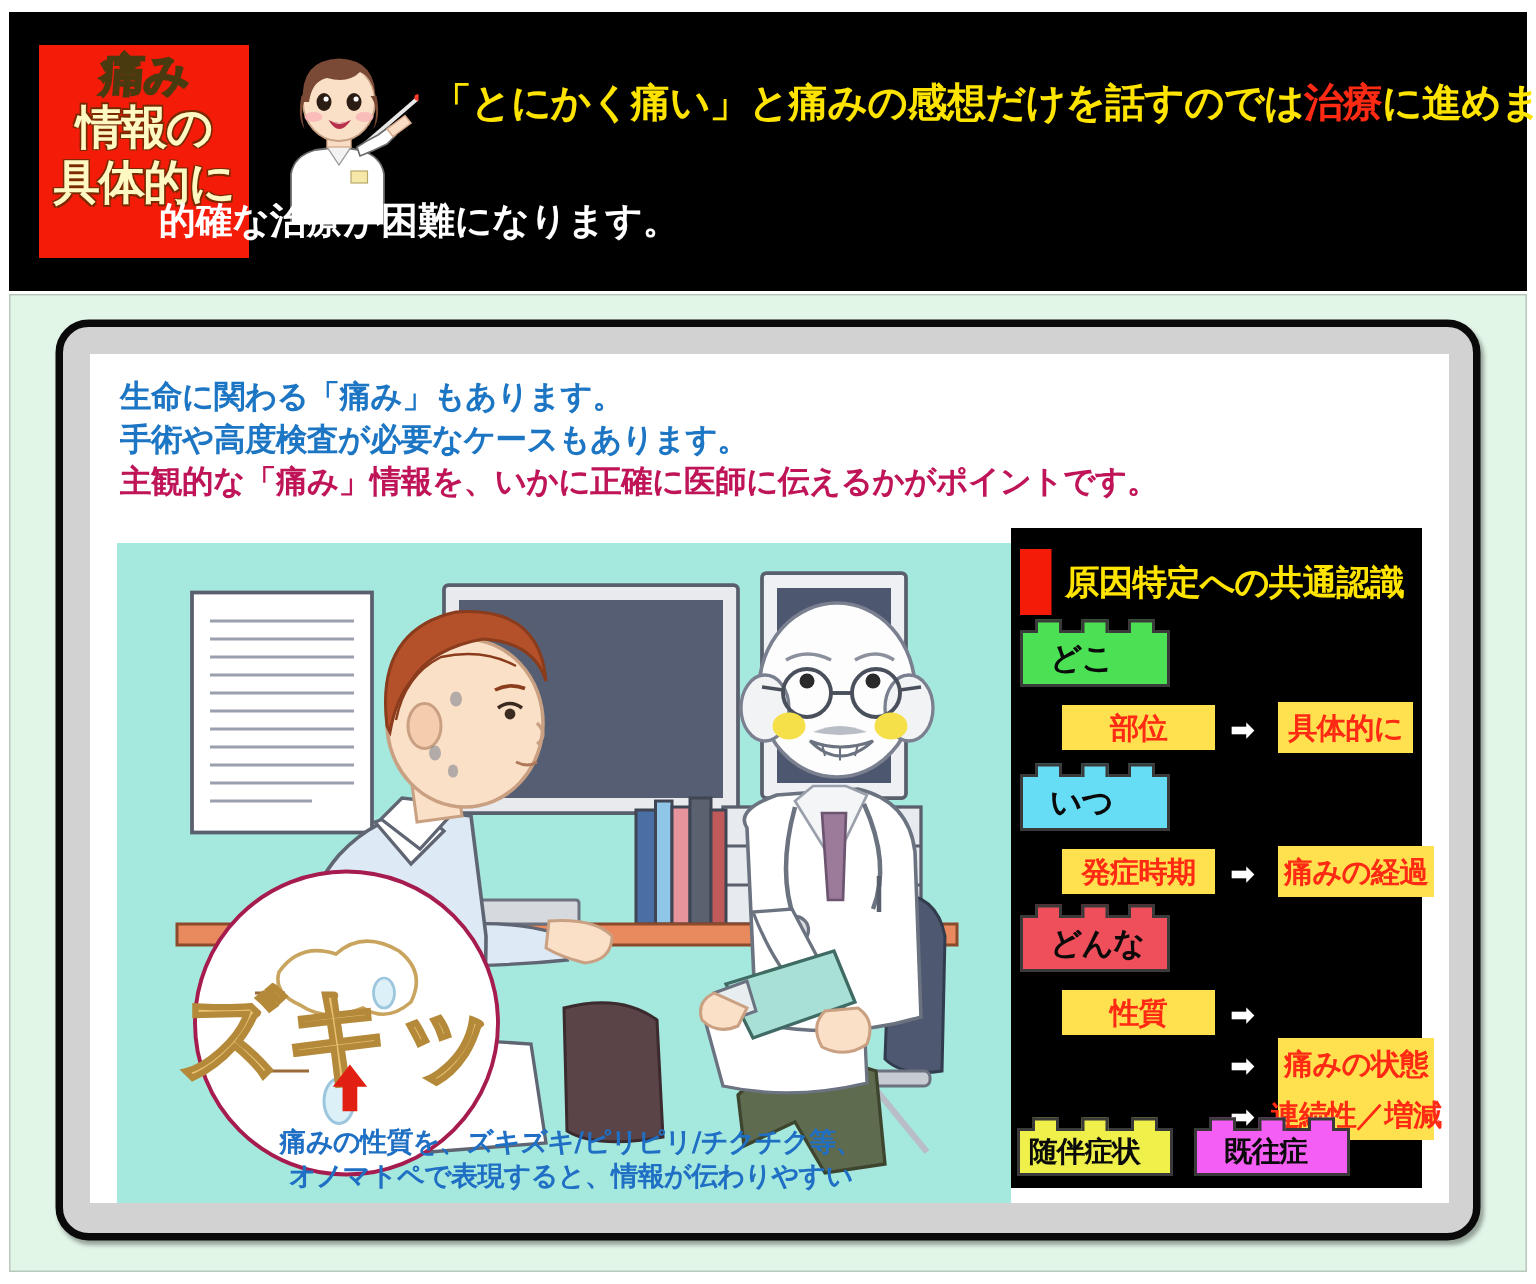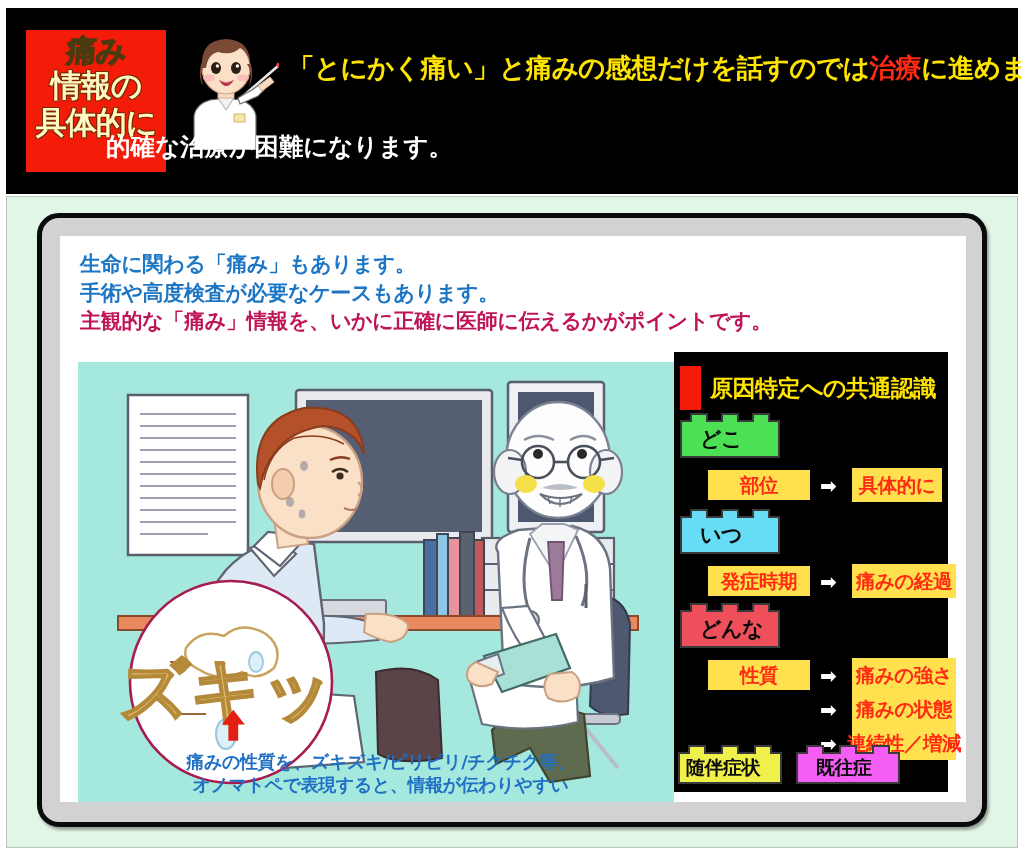--- a/index.html
+++ b/index.html
@@ -500,23 +500,20 @@
                   <i style="background:#ef4f5a;"></i>
                   <i style="background:#ef4f5a;"></i>
               </span>
               <span>どんな</span>
             </div>
 
             <div class="ybox" style="left:34px; top:308px; width:102px; height:30px;">
               <span>性質</span>
             </div>
             <span class="arrow" style="left:146px; top:314px;">➡</span>
-            <div class="ybox" style="left:178px; top:306px; width:104px; height:34px;">
-              <span>痛みの強さ</span>
-            </div>
 
             <span class="arrow" style="left:146px; top:348px;">➡</span>
             <div class="ybox" style="left:178px; top:340px; width:104px; height:34px;">
               <span>痛みの状態</span>
             </div>
 
             <span class="arrow" style="left:146px; top:382px;">➡</span>
             <div class="ybox" style="left:178px; top:374px; width:104px; height:34px;">
               <span>連続性／増減</span>
             </div>

